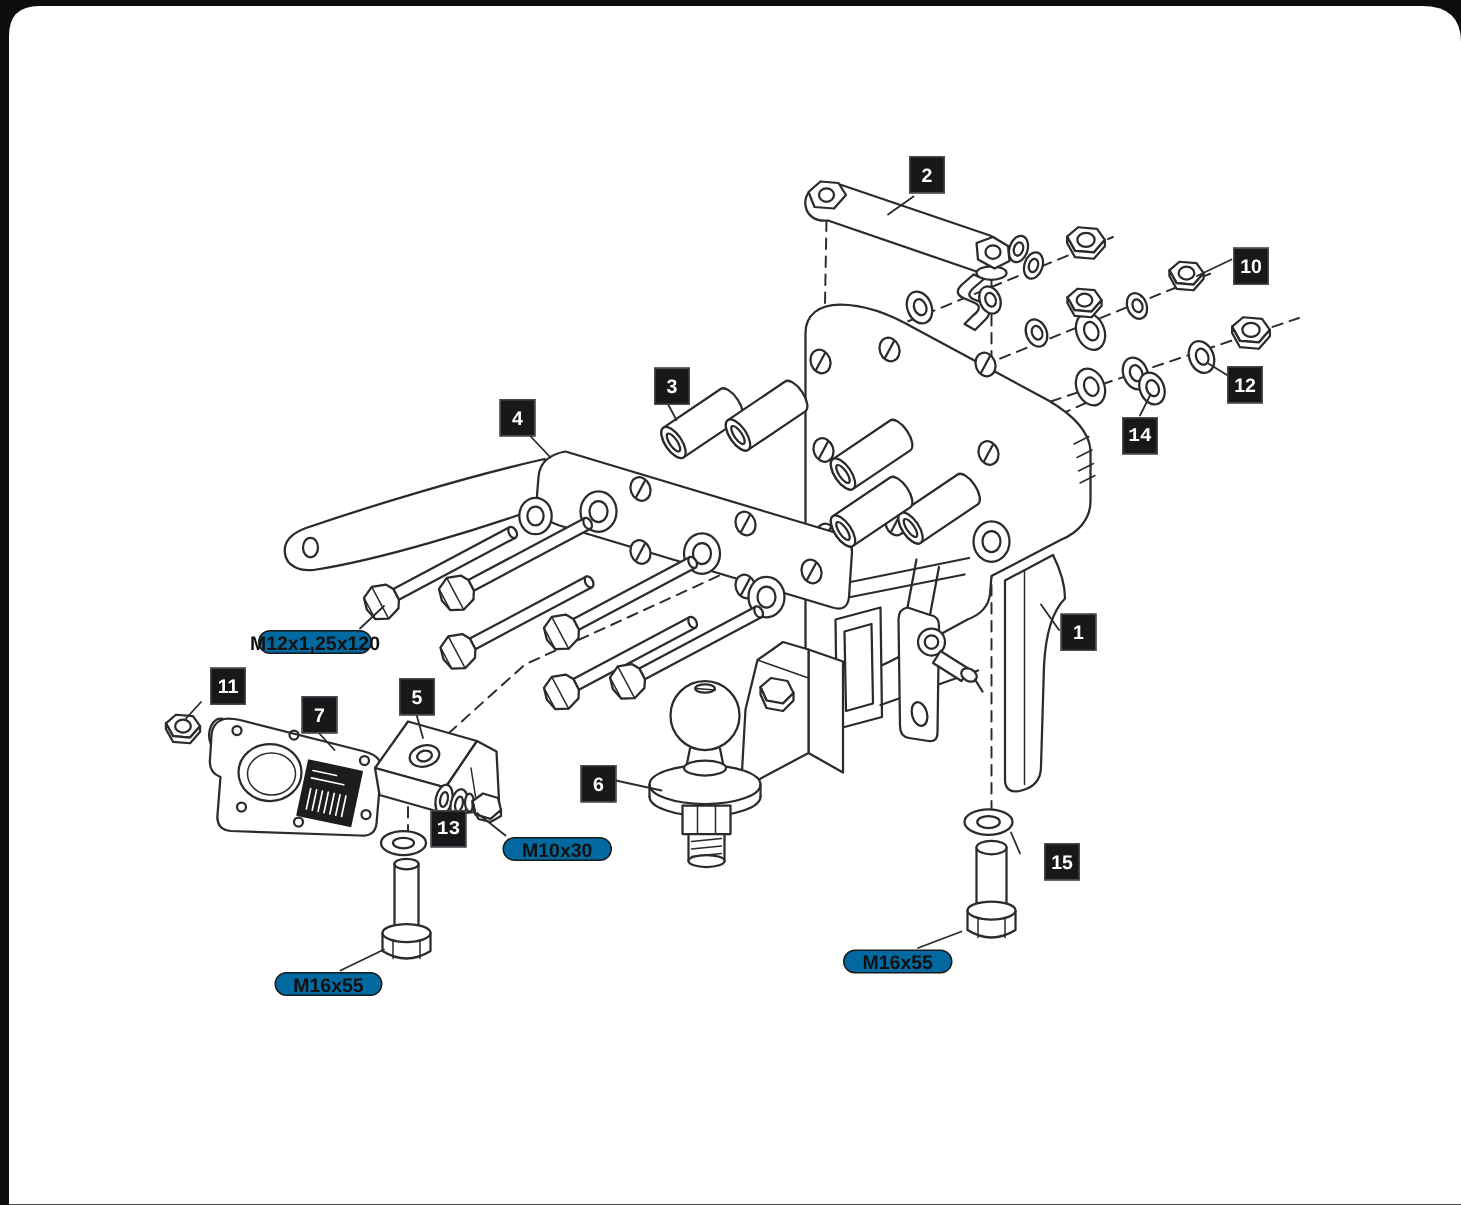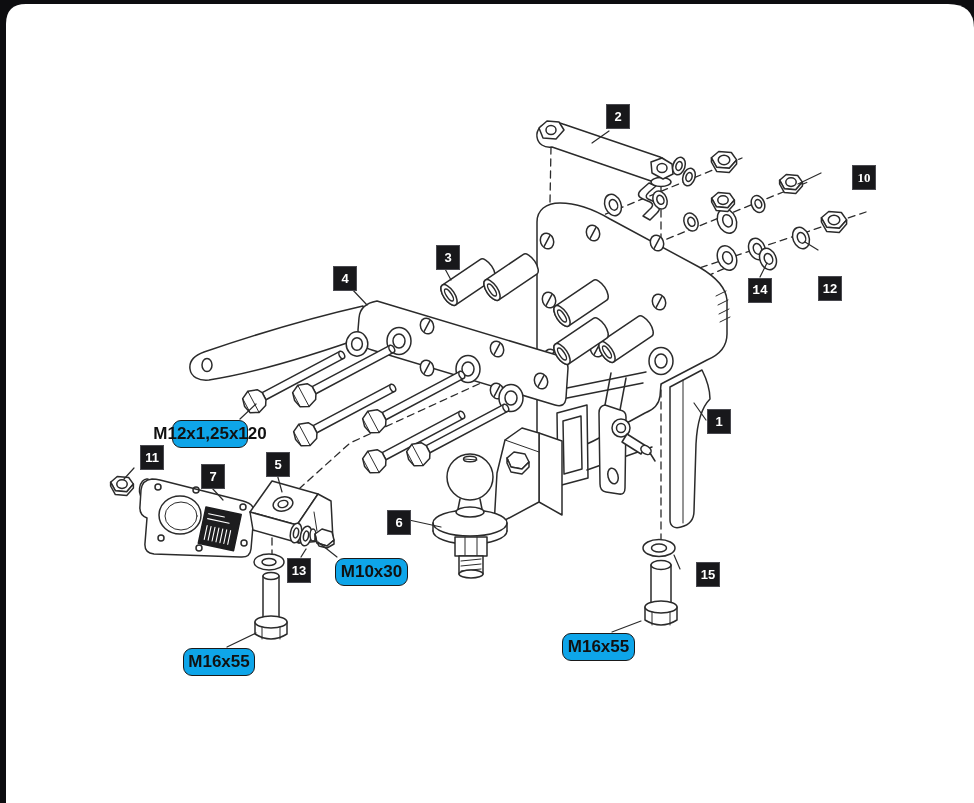--- a/index.html
+++ b/index.html
@@ -16,23 +16,23 @@
   #art .ldr{stroke-width:1.2;}
   #art .dark{fill:#1d1d1f;stroke:#1d1d1f;}
   #art .wmark{stroke:#ffffff;stroke-width:1.1;}
   #overlay{position:absolute;left:0;top:0;width:100%;height:100%;pointer-events:none;}
   .callout{
     position:absolute;width:24px;height:25px;box-sizing:border-box;
     background:var(--callout-bg,#18181b);border:1px solid var(--callout-border,#4a4a50);
     color:var(--callout-text,#fff);font-size:13px;font-weight:bold;
     display:flex;align-items:center;justify-content:center;letter-spacing:0;}
   .spec{
-    position:absolute;height:28px;box-sizing:border-box;background:#0ea5e9;
+    position:absolute;height:16px;box-sizing:border-box;background:#0369a1;
     border:1.7px solid #1a1a1a;border-radius:9px;color:#111;
-    font-size:17px;font-weight:bold;display:flex;align-items:center;justify-content:center;}
+    font-size:13px;font-weight:bold;display:flex;align-items:center;justify-content:center;}
 </style>
 </head>
 <body>
 
 <div class="stage">
   <svg id="art" width="974" height="803" viewBox="0 0 974 803">
 
     <defs>
       <g id="wshr">
         <ellipse class="f" cx="0" cy="0" rx="8" ry="11"></ellipse>
@@ -289,24 +289,24 @@
     </g>
   </svg>
 
   <div id="overlay">
       <div class="callout" style="left: 707px; top: 409px;">1</div>
       <div class="callout" style="left: 606px; top: 104px;">2</div>
       <div class="callout" style="left: 436px; top: 245px;">3</div>
       <div class="callout" style="left: 333px; top: 266px;">4</div>
       <div class="callout" style="left: 266px; top: 452px;">5</div>
       <div class="callout" style="left: 387px; top: 510px;">6</div>
-      <div class="callout" style="left: 852px; top: 165px; font-family: Liberation Serif, serif;">10</div>
+      <div class="callout" style="left: 822px; top: 165px;">10</div>
       <div class="callout" style="left: 140px; top: 445px;">11</div>
-      <div class="callout" style="left: 818px; top: 244px; margin-top: 32px;">12</div>
-      <div class="callout" style="left: 287px; top: 558px;">13</div>
+      <div class="callout" style="left: 818px; top: 244px;">12</div>
+      <div class="callout" style="left: 287px; top: 540px; font-family: Liberation Mono, monospace;">13</div>
       <div class="callout" style="left: 748px; top: 278px; font-family: Liberation Mono, monospace;">14</div>
       <div class="callout" style="left: 696px; top: 562px;">15</div>
       <div class="callout" style="left: 201px; top: 464px;">7</div>
       <div class="spec" style="left: 172px; top: 420px; width: 76px;">M12x1,25x120</div>
       <div class="spec" style="left: 335px; top: 558px; width: 73px;">M10x30</div>
       <div class="spec" style="left: 183px; top: 648px; width: 72px;">M16x55</div>
       <div class="spec" style="left: 562px; top: 633px; width: 73px;">M16x55</div>
     </div>
 </div>
 

